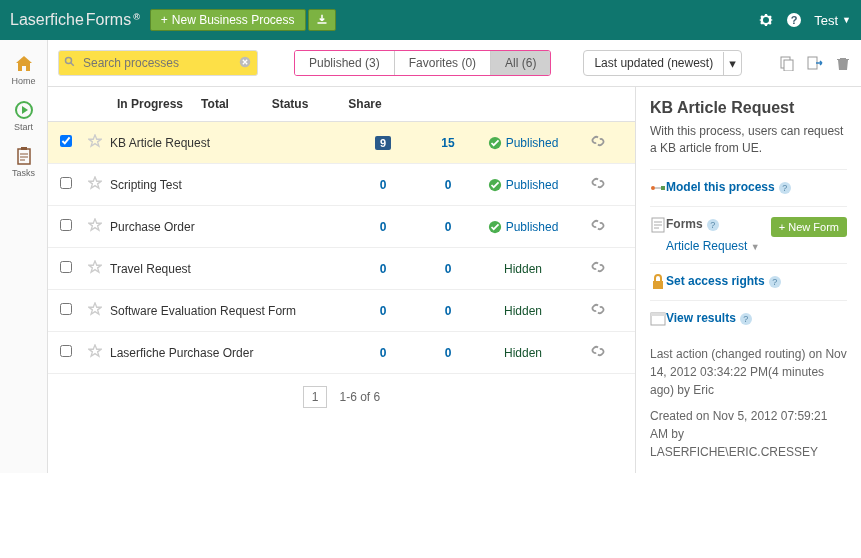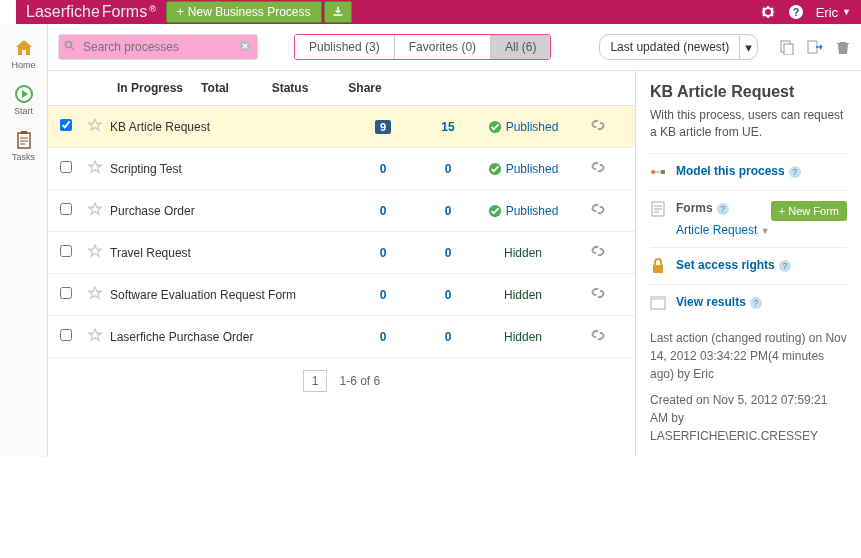--- a/index.html
+++ b/index.html
@@ -1,43 +1,43 @@
 <!DOCTYPE html>
 <html><head>
 <meta charset="utf-8">
 <style>
 * { box-sizing: border-box; margin: 0; padding: 0; }
 body { font-family: Arial, sans-serif; font-size: 13px; color: #333; background: #fff; width: 861px; }
-.topbar { background: #be185d; color: #fff; height: 24px; display: flex; align-items: center; padding: 0 10px; margin-left: 16px; }
+.topbar { background: #0f766e; color: #fff; height: 40px; display: flex; align-items: center; padding: 0 10px; }
 .brand { font-size: 16px; color: #e8e8e8; display: flex; align-items: baseline; gap: 2px; }
 .brand span:last-child { font-weight: bold; }
 .brand-trade { font-size: 9px; position: relative; top: -5px; }
 .btn-new { background: #7cb342; color: #fff; border: 1px solid #5a8a2a; padding: 4px 10px; margin-left: 10px; font-size: 12px; border-radius: 2px; cursor: pointer; display: flex; align-items: center; gap: 4px; height: 22px; }
 .btn-dl { background: #7cb342; border: 1px solid #5a8a2a; width: 28px; height: 22px; margin-left: 2px; color: #fff; border-radius: 2px; display: flex; align-items: center; justify-content: center; cursor: pointer; }
 .top-spacer { flex: 1; }
 .top-right { display: flex; align-items: center; gap: 12px; color: #fff; font-size: 13px; }
 .top-icon { width: 16px; height: 16px; fill: #fff; cursor: pointer; }
 .user-menu { display: flex; align-items: center; gap: 4px; cursor: pointer; }
 .car { font-size: 9px; }
 .layout { display: flex; }
 .leftnav { width: 48px; background: #fafafa; border-right: 1px solid #e0e0e0; padding-top: 8px; display: flex; flex-direction: column; align-items: center; gap: 2px; }
 .nav-item { width: 44px; height: 44px; display: flex; flex-direction: column; align-items: center; justify-content: center; font-size: 9px; color: #666; cursor: pointer; border-radius: 2px; }
 .nav-item.selected { background: #fff4cc; }
 .nav-icon { width: 20px; height: 20px; margin-bottom: 2px; }
 .main { flex: 1; display: flex; flex-direction: column; }
 .toolbar { padding: 10px; display: flex; align-items: center; gap: 8px; border-bottom: 1px solid #e0e0e0; }
 .search-wrap { position: relative; flex: 0 0 200px; }
-.search-input { width: 100%; padding: 5px 24px 5px 24px; border: 1px solid #ddd; border-radius: 3px; background: #f9a8d4; font-size: 12px; color: #666; }
+.search-input { width: 100%; padding: 5px 24px 5px 24px; border: 1px solid #ddd; border-radius: 3px; background: #fde047; font-size: 12px; color: #666; }
 .search-icon-l { position: absolute; left: 6px; top: 6px; width: 12px; height: 12px; fill: #999; }
 .search-icon-r { position: absolute; right: 6px; top: 5px; width: 14px; height: 14px; fill: #999; cursor: pointer; }
 .tabs { display: flex; border: 1px solid #ec4899; border-radius: 3px; overflow: hidden; }
 .tab { padding: 5px 14px; font-size: 12px; color: #555; cursor: pointer; border-right: 1px solid #ccc; background: #fff; }
 .tab:last-child { border-right: none; }
 .tab.active { background: #d0d0d0; }
-.sort-wrap { display: flex; align-items: center; border: 1px solid #ccc; border-radius: 10px; margin-left: 16px; }
+.sort-wrap { display: flex; align-items: center; border: 1px solid #ccc; border-radius: 4px; }
 .sort-label { padding: 5px 10px; font-size: 12px; }
 .sort-caret { border-left: 1px solid #ccc; padding: 4px 5px; cursor: pointer; }
 .toolbar-spacer { flex: 1; }
 .tool-icon { width: 16px; height: 16px; fill: #999; cursor: pointer; margin-left: 4px; }
 .content { display: flex; flex: 1; }
 .table-area { flex: 1; border-right: 1px solid #e0e0e0; }
 .thead { display: flex; padding: 10px 12px; font-weight: bold; font-size: 12px; border-bottom: 1px solid #e0e0e0; }
 .trow { display: flex; padding: 12px; font-size: 12px; align-items: center; border-bottom: 1px solid #eee; }
 .trow.sel { background: #fff9d6; }
 .col-chk { width: 28px; }
@@ -53,21 +53,21 @@
 .status-pub { color: #0066aa; cursor: pointer; }
 .check-ok { width: 14px; height: 14px; fill: #4caf50; }
 .link-icon { width: 14px; height: 14px; fill: #999; }
 .star-icon { width: 14px; height: 14px; fill: none; stroke: #ccc; stroke-width: 1.5; }
 .cbx { width: 12px; height: 12px; }
 .pager { display: flex; align-items: center; justify-content: center; gap: 12px; padding: 12px; font-size: 12px; color: #666; }
 .page-num { border: 1px solid #ccc; padding: 3px 8px; }
 .details { width: 225px; padding: 12px 14px; font-size: 12px; color: #555; }
 .details h2 { font-size: 16px; color: #444; margin-bottom: 6px; }
 .details-desc { margin-bottom: 12px; line-height: 1.4; }
-.d-section { border-top: 1px solid #eee; padding: 10px 0; display: flex; align-items: flex-start; gap: 10px; }
+.d-section { border-top: 1px solid #eee; padding: 10px 0; display: flex; align-items: flex-start; }
 .d-icon { width: 16px; height: 16px; flex-shrink: 0; }
 .d-link { color: #0066aa; font-weight: bold; cursor: pointer; }
 .d-body { flex: 1; }
 .btn-green-sm { background: #7cb342; color: #fff; border: none; padding: 4px 8px; font-size: 11px; border-radius: 3px; cursor: pointer; float: right; }
 .help { display: inline-block; width: 12px; height: 12px; background: #c5dff0; color: #5a8aaa; border-radius: 50%; font-size: 9px; text-align: center; line-height: 12px; margin-left: 4px; }
 .form-link { color: #0066aa; cursor: pointer; display: block; margin-top: 8px; }
 .meta { line-height: 1.5; margin-top: 8px; color: #666; }
 </style>
 </head>
 <body>
@@ -90,21 +90,21 @@
   <div class="top-spacer"></div>
   <div class="top-right">
     <svg class="top-icon" viewBox="0 0 16 16">
         <path d="M8 5a3 3 0 100 6 3 3 0 000-6zm7 3l-1.5.5c-.1.5-.3 1-.6 1.4l.7 1.4-1.4 1.4-1.4-.7c-.4.3-.9.5-1.4.6L9 14H7l-.5-1.5c-.5-.1-1-.3-1.4-.6l-1.4.7-1.4-1.4.7-1.4c-.3-.4-.5-.9-.6-1.4L1 8l1.5-.5c.1-.5.3-1 .6-1.4l-.7-1.4 1.4-1.4 1.4.7c.4-.3.9-.5 1.4-.6L7 2h2l.5 1.5c.5.1 1 .3 1.4.6l1.4-.7 1.4 1.4-.7 1.4c.3.4.5.9.6 1.4L15 8z"></path>
       </svg>
     <svg class="top-icon" viewBox="0 0 16 16">
         <circle cx="8" cy="8" r="7"></circle>
         <text x="8" y="12" text-anchor="middle" font-size="11" fill="#3a586a" font-weight="bold">?</text>
       </svg>
     <div class="user-menu">
-      <span>Eric</span>
+      <span>Test</span>
       <span class="car">▼</span>
     </div>
   </div>
 </div>
 
 <div class="layout">
   <div class="leftnav">
     <div class="nav-item">
       <svg class="nav-icon" viewBox="0 0 20 20">
           <path fill="#e0a030" d="M10 2l8 7h-2v8h-4v-5H8v5H4V9H2z"></path>

